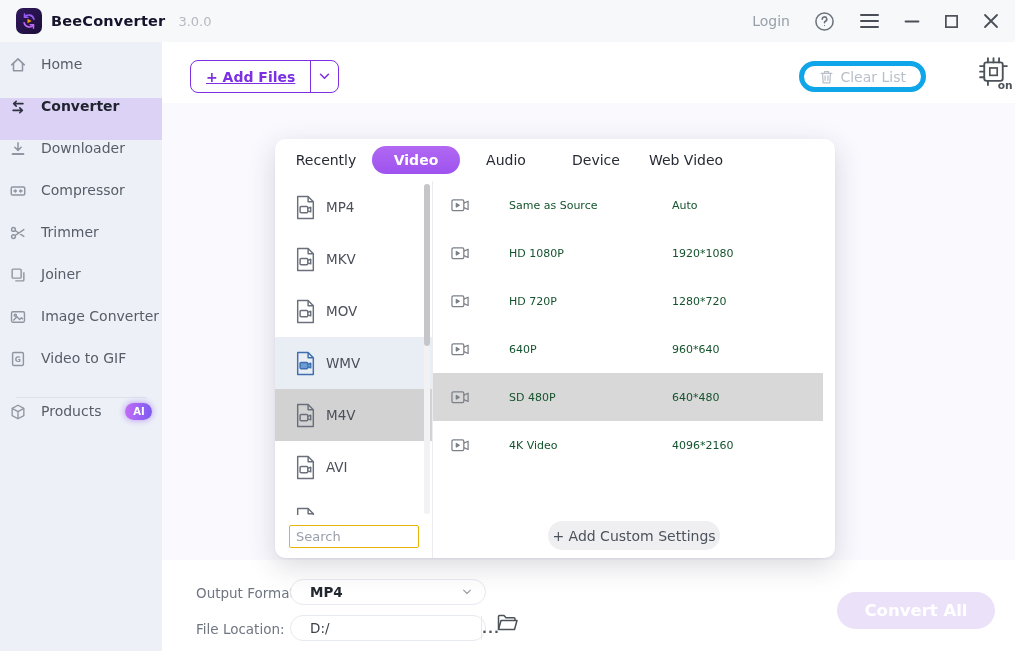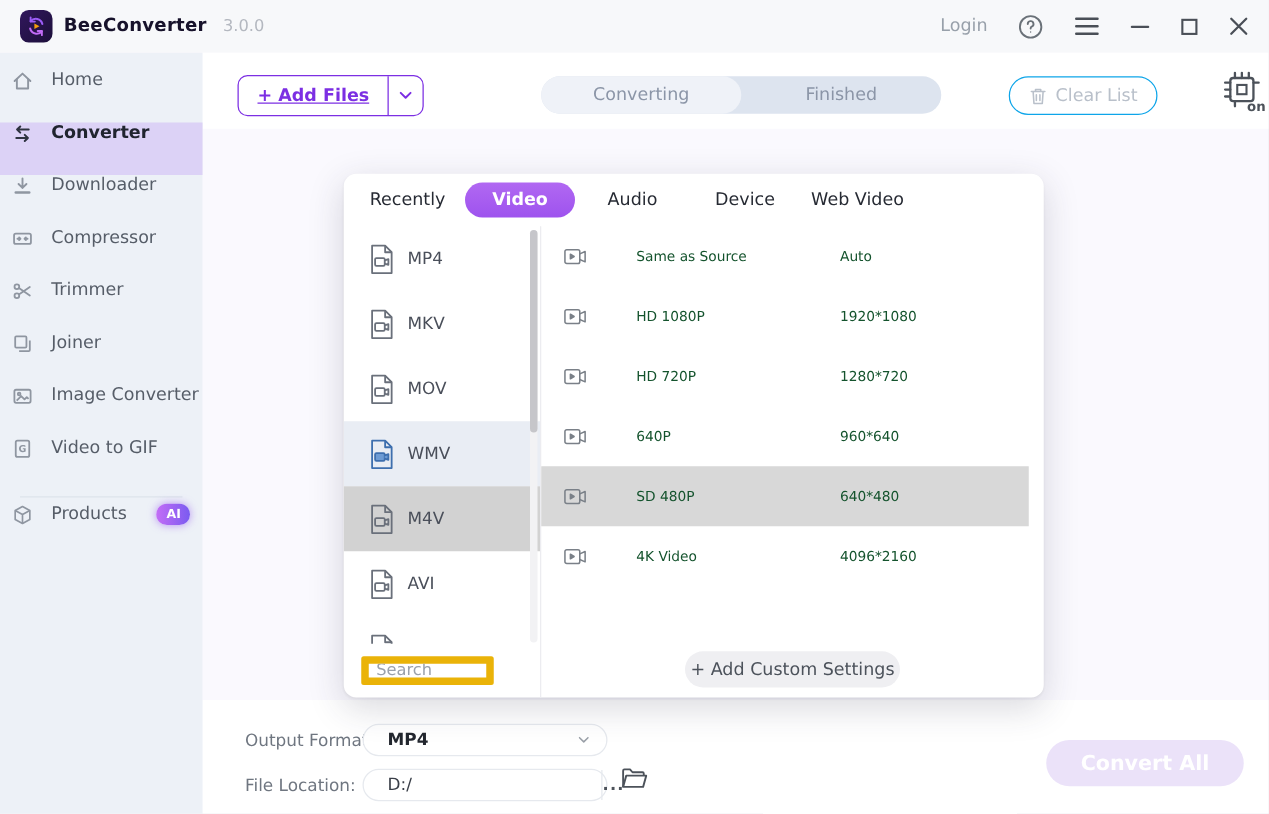--- a/index.html
+++ b/index.html
@@ -40,21 +40,21 @@
     border:1.5px solid #7c2fe3; border-radius:8px; background:#fff; color:#7c2fe3; cursor:default;}
   .af-main { padding:0 15px; display:flex; align-items:center; font-size:14px; font-weight:bold;
     border-right:1.5px solid #7c2fe3;text-decoration:underline;}
   .af-caret { width:27px; display:flex; align-items:center; justify-content:center;}
   .segment { position:absolute; left:271px; top:19px; width:320px; height:30px;
     border-radius:15px; background:#dde4ef; display:flex;}
   .seg-item { flex:1; display:flex; align-items:center; justify-content:center;
     font-size:14px; color:#8b95a7; border-radius:15px; cursor:default;}
   .seg-item.active { background:#eff2f8; }
   .clearlist { position:absolute; right:89px; top:19px; height:31px; padding:0 15px;
-    border:1px solid #0ea5e9; border-radius:16px; background:#fff; display:flex;
+    border:5px solid #0ea5e9; border-radius:16px; background:#fff; display:flex;
     align-items:center; gap:6px; color:#b9c0ca; font-size:14px; cursor:default;}
   .chip { position:absolute; right:3px; top:13px; color:#4c525a; }
   
   .panel { position:absolute; left:275px; top:139px; width:560px; height:419px;
     background:#fff; border-radius:10px; z-index:6;
     box-shadow:0 8px 28px rgba(45,45,70,.18), 0 1px 2px rgba(0,0,0,.05); }
   .panel-tabs { height:42px; display:flex; align-items:center; padding-left:6px;}
   .ptab { width:90px; text-align:center; font-size:14px; color:#262a33; cursor:default;}
   .ptab-pill { width:88px; height:28px; margin:12px 1px; border-radius:14px;
     background:linear-gradient(180deg,#b168f2,#9e53ee); color:#fff; font-weight:bold;
@@ -62,21 +62,21 @@
   .panel-body { position:absolute; left:0; top:42px; width:560px; height:377px; display:flex;}
   .left-col { width:158px; position:relative; border-right:1px solid #ececf0; height:377px;}
   .format-list { height:334px; overflow:hidden; }
   .format-row { height:52px; display:flex; align-items:center; padding-left:20px; gap:10px;
     font-size:13.5px; color:#4a4f5a; cursor:default;}
   .format-row .fic { color:#6a707b; display:flex; }
   .format-row.selected { background:#e9edf4; }
   .format-row.selected .fic { color:#3e6fae; }
   .format-row.hovered { background:#d2d2d2; }
   .search-wrap { position:absolute; left:14px; bottom:10px; }
-  .search-input { width:106px; height:23px; border:6px solid #eab308; border-radius:2px;
+  .search-input { width:130px; height:23px; border:1px solid #eab308; border-radius:2px;
     font-size:13px; color:#555; padding:0 6px; outline:none; background:#fff;
     font-family:"DejaVu Sans", sans-serif;}
   .search-input::placeholder { color:#9aa1ab; }
   .lscroll-track { position:absolute; right:2px; top:3px; width:6px; height:330px;
     background:#f2f2f4; border-radius:3px;}
   .lscroll-thumb { position:absolute; right:2px; top:3px; width:6px; height:162px;
     background:#c6c6ca; border-radius:3px;}
   .right-col { flex:1; position:relative; height:377px;}
   .preset-row { height:48px; display:flex; align-items:center; padding-left:18px;
     font-size:11px; color:#14532d; cursor:default;}
@@ -242,24 +242,20 @@
 
   <div class="main-top">
     <div class="addfiles">
       <div class="af-main">+ Add Files</div>
       <div class="af-caret">
         <svg width="11" height="7" viewBox="0 0 12 8" fill="none" stroke="#7c2fe3" stroke-width="1.8" stroke-linecap="round" stroke-linejoin="round">
             <path d="M1.5 1.5 L6 6 L10.5 1.5"></path>
           </svg>
       </div>
     </div>
-    <div class="segment">
-      <div class="seg-item active">Converting</div>
-      <div class="seg-item">Finished</div>
-    </div>
     <div class="clearlist">
       <svg width="15" height="16" viewBox="0 0 18 19" fill="none" stroke="#b9c0ca" stroke-width="1.5" stroke-linecap="round" stroke-linejoin="round">
         <path d="M2.5 5 H15.5 M6.5 5 V3 H11.5 V5 M4.2 5 L5 16.5 H13 L13.8 5 M7.3 8 V13.5 M10.7 8 V13.5"></path>
       </svg>
       <span>Clear List</span>
     </div>
     <div class="chip">
       <svg width="37" height="37" viewBox="0 0 40 40" fill="none" stroke="currentColor" stroke-width="2" stroke-linecap="round">
         <rect x="10" y="8" width="20" height="20" rx="2.5"></rect>
         <rect x="16" y="14" width="8" height="8" stroke-width="1.8"></rect>

